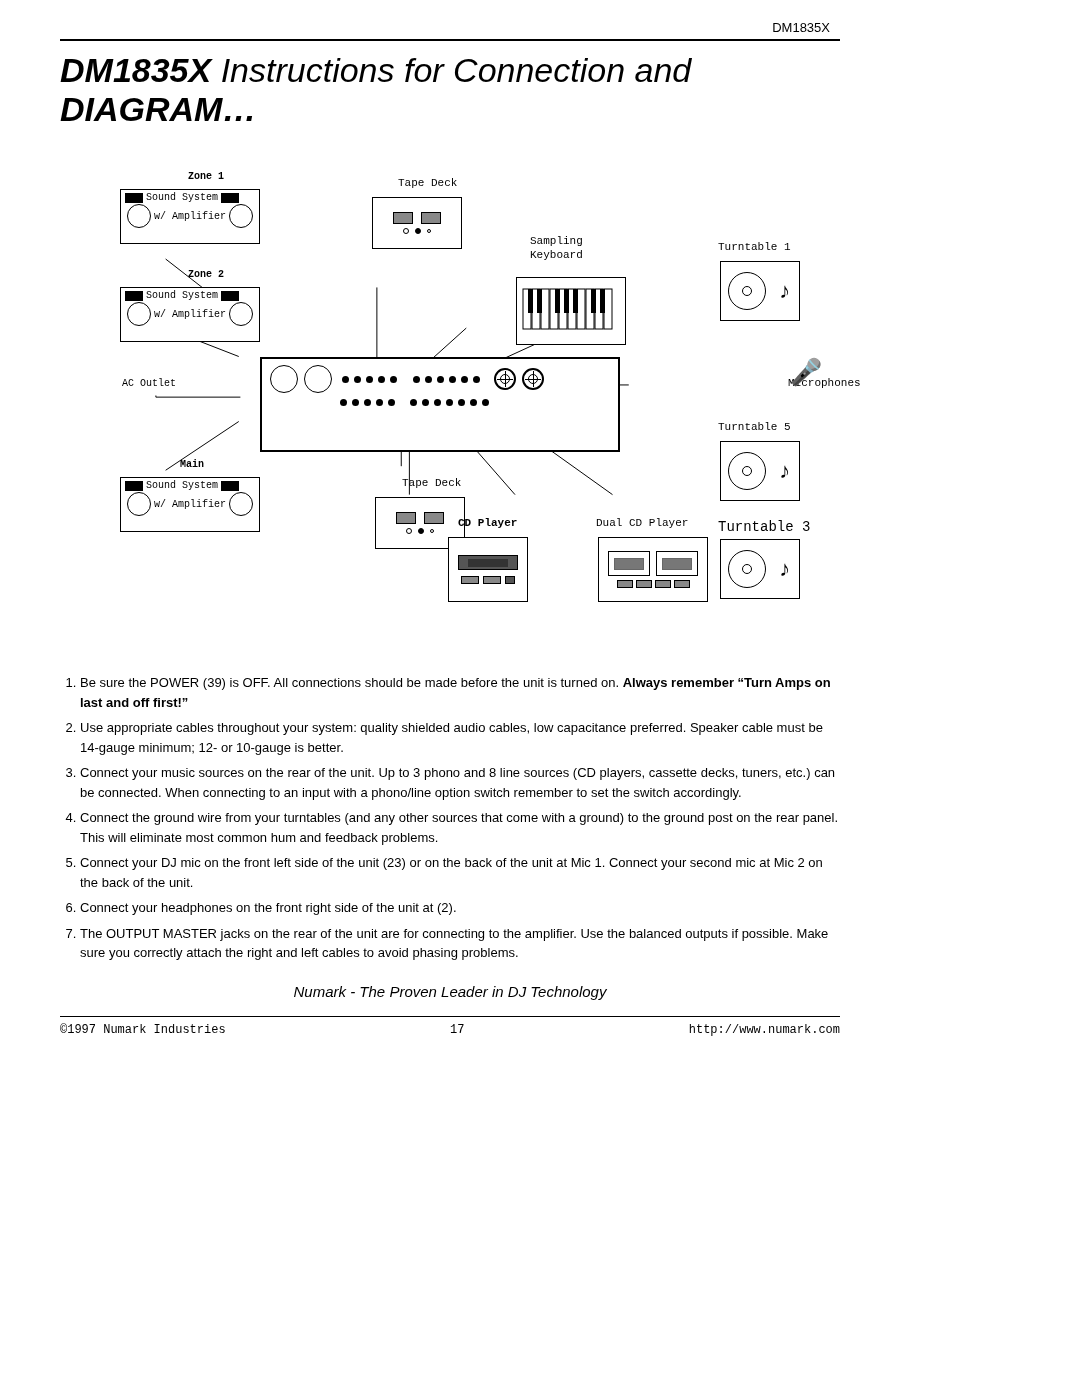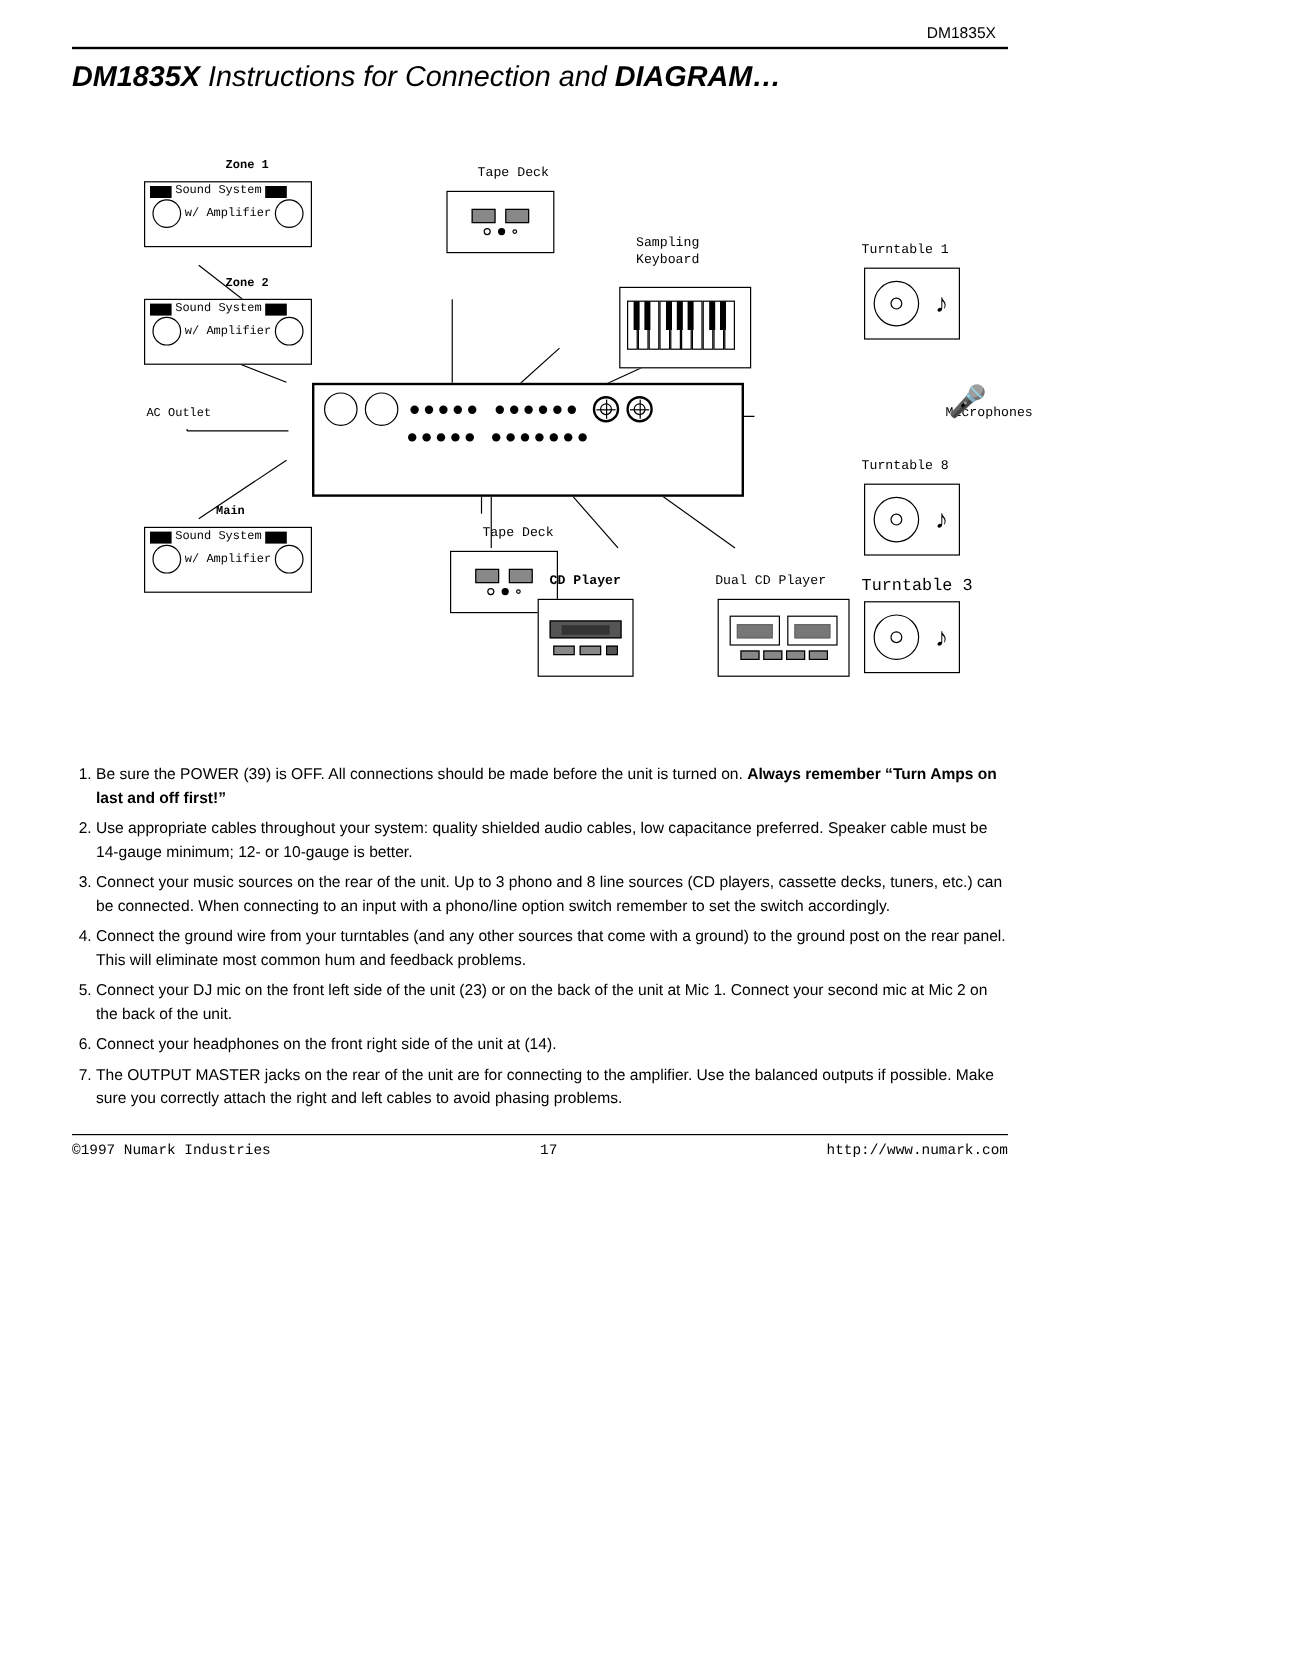--- a/index.html
+++ b/index.html
@@ -21,23 +21,22 @@
       text-align: right;
       font-size: 13px;
       margin-bottom: 4px;
       padding-right: 10px;
     }
     .top-line {
       border-top: 2px solid #000;
       margin-bottom: 10px;
     }
     .main-title {
-      font-size: 24px;
+      font-size: 34px;
       font-weight: normal;
-      margin-bottom: 12px;
       font-style: italic;
     }
     .main-title strong {
       font-weight: bold;
       font-style: italic;
     }
     .diagram-area {
       width: 100%;
       height: 520px;
       position: relative;
@@ -279,21 +278,21 @@
       </div>
       <div style="font-size:22px; margin-right:2px;">♪</div>
     </div>
 
     <div style="position:absolute; left:728px; top:248px; font-size:11px; font-family:'Courier New',monospace;">Microphones</div>
 
     <div style="position:absolute; left:730px; top:230px; font-size:10px; text-align:center;">
       <div style="font-size:26px; line-height:1;">🎤</div>
     </div>
 
-    <div style="position:absolute; left:658px; top:292px; font-size:11px; font-family:'Courier New',monospace;">Turntable 8</div>
+    <div style="position:absolute; left:658px; top:292px; font-size:11px; font-family:'Courier New',monospace;">Turntable 5</div>
 
     <div style="position:absolute; left:660px; top:312px; width:80px; height:60px; border:1.5px solid #000; background:#fff; display:flex; align-items:center; justify-content:space-around;">
       <div style="width:38px; height:38px; border-radius:50%; border:1.5px solid #000; display:flex; align-items:center; justify-content:center;">
         <div style="width:10px; height:10px; border-radius:50%; border:1px solid #000;"></div>
       </div>
       <div style="font-size:22px; margin-right:2px;">♪</div>
     </div>
 
     <div style="position:absolute; left:658px; top:390px; font-size:14px; font-family:'Courier New',monospace;">Turntable 3</div>
 
@@ -407,25 +406,26 @@
 
   <div class="instructions">
     <ol>
       <li>
         <span>Be sure the POWER (39) is OFF.  All connections should be made before the unit is turned on.  </span><strong>Always remember “Turn Amps on last and off first!”</strong>
       </li>
       <li>Use appropriate cables throughout your system: quality shielded audio cables, low capacitance preferred.  Speaker cable must be 14-gauge minimum; 12- or 10-gauge is better.</li>
       <li>Connect your music sources on the rear of the unit.  Up to 3 phono and 8 line sources (CD players, cassette decks, tuners, etc.) can be connected.  When connecting to an input with a phono/line option switch remember to set the switch accordingly.</li>
       <li>Connect the ground wire from your turntables (and any other sources that come with a ground) to the ground post on the rear panel.  This will eliminate most common hum and feedback problems.</li>
       <li>Connect your DJ mic on the front left side of the unit (23) or on the back of the unit at Mic 1.  Connect your second mic at Mic 2 on the back of the unit.</li>
-      <li>Connect your headphones on the front right side of the unit at (14).</li>
+      <li>Connect your headphones on the front right side of the unit at (2).</li>
       <li>The OUTPUT MASTER jacks on the rear of the unit are for connecting to the amplifier.  Use the balanced outputs if possible.  Make sure you correctly attach the right and left cables to avoid phasing problems.</li>
     </ol>
   </div>
 
+  <div class="footer-tagline">Numark - The Proven Leader in DJ Technology</div>
 
   <div class="bottom-line"></div>
 
   <div class="footer-bar">
     <span>©1997  Numark Industries</span>
     <span>17</span>
     <span>http://www.numark.com</span>
   </div>
 </div>
 

